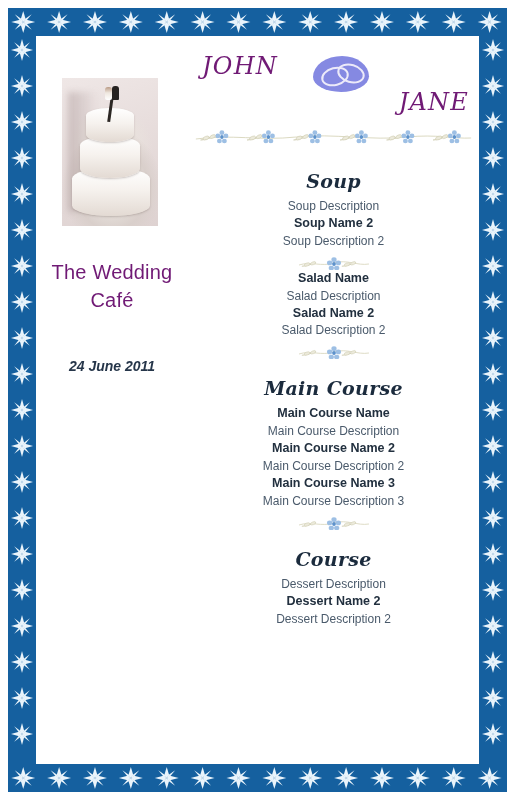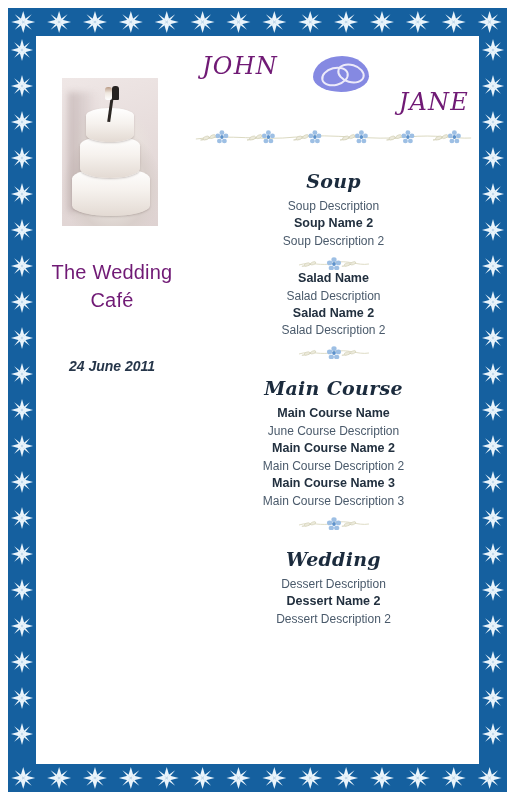--- a/index.html
+++ b/index.html
@@ -435,36 +435,36 @@
               <div class="divider-small">
                 <svg viewBox="0 0 78 14" preserveAspectRatio="none">
                   <path d="M4 9 C16 5 26 11 39 7 C52 3 62 10 74 8" stroke="#d6d3b8" stroke-width="0.8" fill="none"></path>
                   <use href="#sym-leafpair" x="6" y="3" width="26" height="11"></use>
                   <use href="#sym-leafpair" x="46" y="3" width="26" height="11"></use>
                   <use href="#sym-flower" x="31" y="0" width="16" height="16"></use>
                 </svg>
               </div>
               <div class="section-title">Main Course</div>
               <div class="item-name">Main Course Name</div>
-              <div class="item-desc">June Course Description</div>
+              <div class="item-desc">Main Course Description</div>
               <div class="item-name">Main Course Name 2</div>
               <div class="item-desc">Main Course Description 2</div>
               <div class="item-name">Main Course Name 3</div>
               <div class="item-desc">Main Course Description 3</div>
             </div>
             <div class="section">
               <div class="divider-small">
                 <svg viewBox="0 0 78 14" preserveAspectRatio="none">
                   <path d="M4 9 C16 5 26 11 39 7 C52 3 62 10 74 8" stroke="#d6d3b8" stroke-width="0.8" fill="none"></path>
                   <use href="#sym-leafpair" x="6" y="3" width="26" height="11"></use>
                   <use href="#sym-leafpair" x="46" y="3" width="26" height="11"></use>
                   <use href="#sym-flower" x="31" y="0" width="16" height="16"></use>
                 </svg>
               </div>
-              <div class="section-title">Wedding</div>
+              <div class="section-title">Course</div>
               <div class="item-desc">Dessert Description</div>
               <div class="item-name">Dessert Name 2</div>
               <div class="item-desc">Dessert Description 2</div>
             </div>
           </div>
 
       </div>
     </div>
   </div>
 </div>

